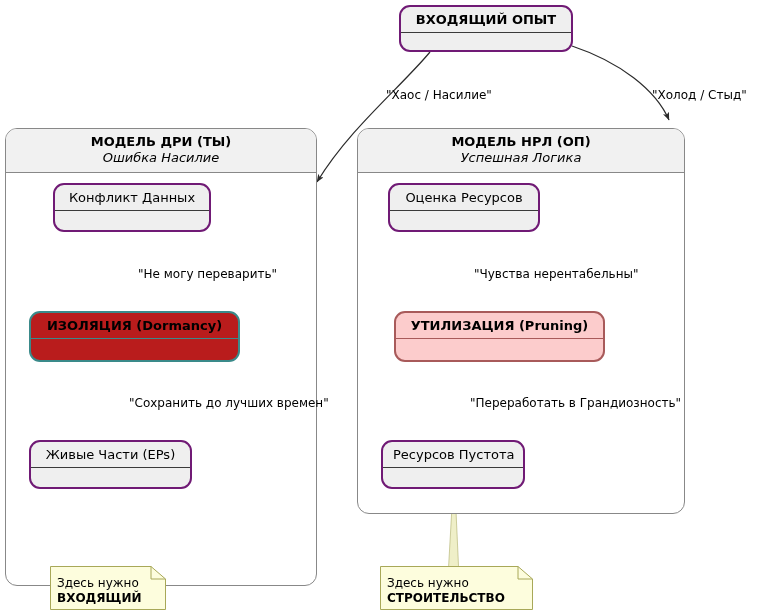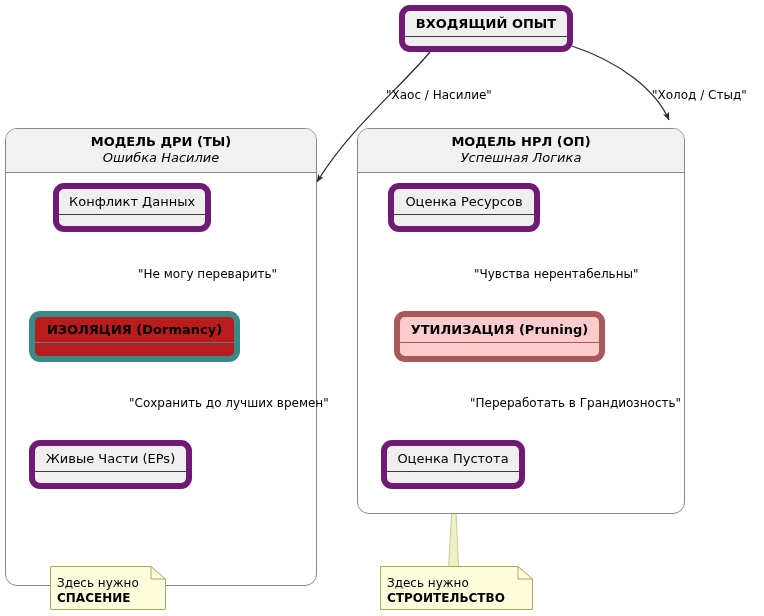--- a/index.html
+++ b/index.html
@@ -23,21 +23,21 @@
   svg.layer {
     position: absolute;
     left: 0; top: 0;
     width: 764px;
     height: 616px;
     pointer-events: none;
   }
   .node {
     position: absolute;
     box-sizing: border-box;
-    border: 6px solid #701a75;
+    border: 2px solid #701a75;
     border-radius: 11px;
     background: #efefef;
     overflow: hidden;
   }
   .node .title {
     box-sizing: border-box;
     width: 100%;
     text-align: center;
     font-size: 13px;
     color: #000000;
@@ -189,35 +189,35 @@
     <div class="title">Оценка Ресурсов</div>
     <div class="body"></div>
   </div>
 
   <div class="node bold pink" style="left:394px; top:311px; width:211px; height:51px;">
     <div class="title">УТИЛИЗАЦИЯ (Pruning)</div>
     <div class="body"></div>
   </div>
 
   <div class="node" style="left:381px; top:440px; width:144px; height:49px;">
-    <div class="title">Оценка Пустота</div>
+    <div class="title">Ресурсов Пустота</div>
     <div class="body"></div>
   </div>
 
   <div class="edge-label" style="left:474px; top:267px;">"Чувства нерентабельны"</div>
   <div class="edge-label" style="left:470px; top:396px;">"Переработать в Грандиозность"</div>
 
   <div class="note" style="left:50px; top:566px; width:116px; height:44px;">
     <svg class="nshape" viewBox="0 0 116 44" preserveAspectRatio="none">
       <path d="M0.5,0.5 H101 L115.5,13 V43.5 H0.5 z" fill="#fdfddd" stroke="#a8a858" stroke-width="1"></path>
       <path d="M101,0.5 V13 H115.5" fill="none" stroke="#a8a858" stroke-width="1"></path>
     </svg>
     <div class="ntext">
       <div class="l1">Здесь нужно</div>
-      <div class="l2">СПАСЕНИЕ</div>
+      <div class="l2">ВХОДЯЩИЙ</div>
     </div>
   </div>
 
   <div class="note" style="left:380px; top:566px; width:153px; height:44px;">
     <svg class="nshape" viewBox="0 0 153 44" preserveAspectRatio="none">
       <path d="M0.5,0.5 H138 L152.5,13 V43.5 H0.5 z" fill="#fdfddd" stroke="#a8a858" stroke-width="1"></path>
       <path d="M138,0.5 V13 H152.5" fill="none" stroke="#a8a858" stroke-width="1"></path>
     </svg>
     <div class="ntext">
       <div class="l1">Здесь нужно</div>

